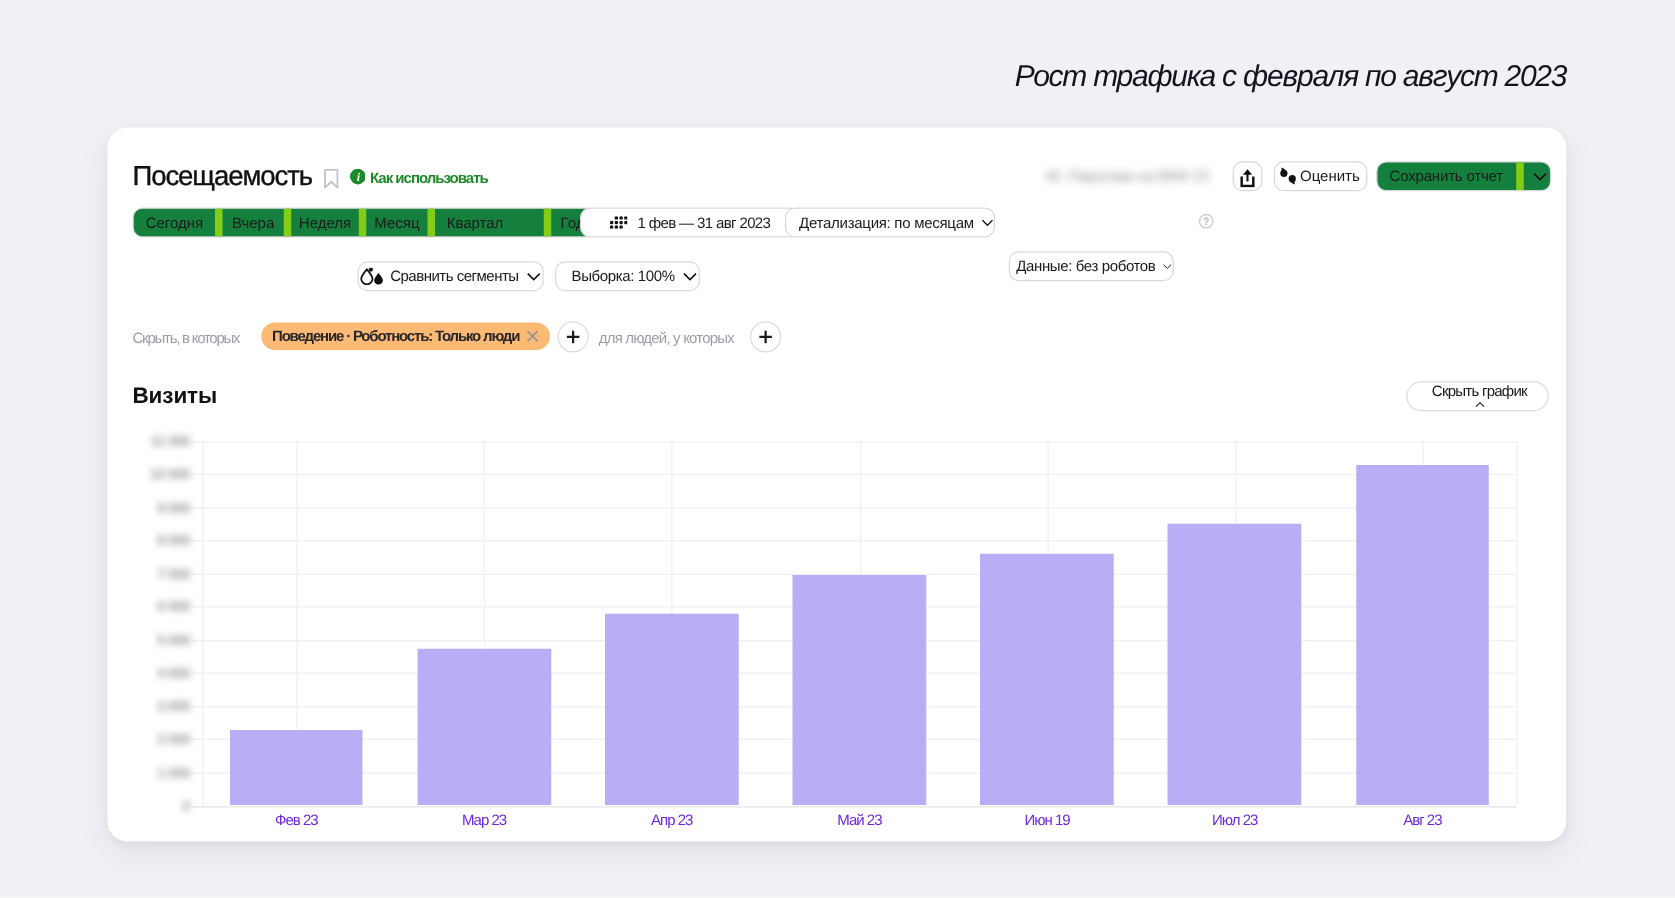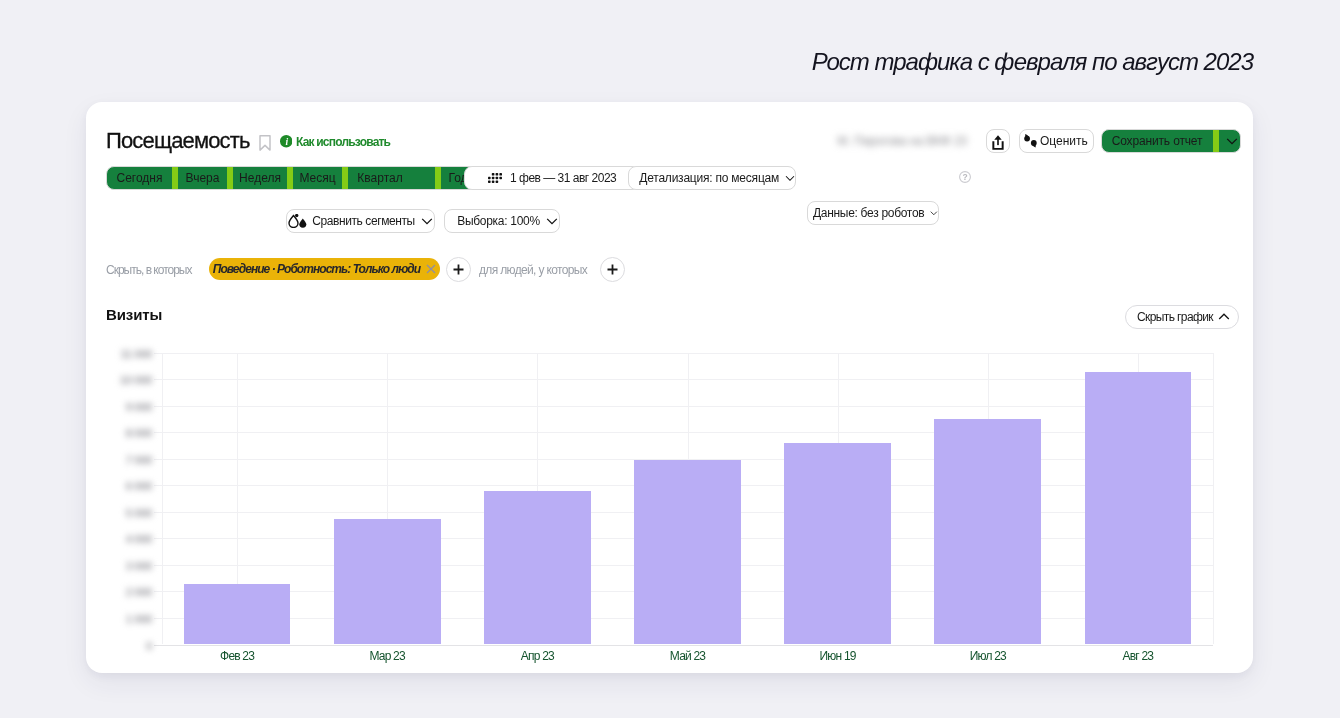--- a/index.html
+++ b/index.html
@@ -27,21 +27,21 @@
   }
   .seg { display:flex; position:absolute; border:1px solid #d9d9d9; border-radius:8px; background:#15803d; }
   .seg > div { display:flex; align-items:center; justify-content:center; font-size:12px; color:#1a1a1a; }
   .seg > div + div { border-left:6px solid #84cc16;text-align:center; }
   .chev { display:inline-block; margin-left:6px; }
   .graytxt { color:#999ea6; font-size:12px; position:absolute; white-space:nowrap; }
   .blur1 { filter:blur(3.5px); color:#8a8a8f; }
   .bar { position:absolute; background:#b9adf5; }
   .glh { position:absolute; height:1px; background:#f0f0f3; }
   .glv { position:absolute; width:1px; background:#f0f0f3; }
-  .xlab { position:absolute; font-size:12px; letter-spacing:-0.8px; color:#14532d; text-align:center; }
+  .xlab { position:absolute; font-size:12px; letter-spacing:-0.8px; color:#6d28d9; text-align:center; }
   .ylab { position:absolute; font-size:11.5px; font-weight:bold; color:#9a9aa0; text-align:right; filter:blur(3px); letter-spacing:-0.5px; }
 </style>
 </head>
 <body>
 <div class="pagetitle">Рост трафика с февраля по август 2023</div>
 <div class="card">
 
   <div class="h1">Посещаемость</div>
   <svg class="abs" style="left:173.3px;top:32.6px" width="12" height="16" viewBox="0 0 12 16">
     <path d="M1.0 0.8 H11.0 V15.1 L6.0 10.4 L1.0 15.1 Z" fill="none" stroke="#c3c3c7" stroke-width="1.5" stroke-linejoin="round"></path>
@@ -131,40 +131,40 @@
       </svg>
   </div>
   <div class="btn" style="left:358px;top:107px;width:116px;height:24px;padding-left:11px;">
     <span style="letter-spacing:-0.3px;">Выборка: 100%</span>
     <svg class="chev" width="12" height="12" viewBox="0 0 12 12" fill="none" stroke="#111" stroke-width="1.25">
         <path d="M1.2 3.9 L6 8.7 L10.8 3.9"></path>
       </svg>
   </div>
 
   <div class="graytxt" style="left:20px;top:161px;letter-spacing:-1px;">Скрыть, в которых</div>
-  <div class="abs" style="left:123px;top:156px;width:231px;height:22px;background:#eab308;border-radius:11px;display:flex;align-items:center;justify-content:center;font-style:italic;">
+  <div class="abs" style="left:123px;top:156px;width:231px;height:22px;background:#fdba74;border-radius:11px;display:flex;align-items:center;justify-content:center;">
     <span style="font-size:12px;font-weight:bold;letter-spacing:-0.95px;color:#26262b;">Поведение · Роботность: Только люди</span>
     <svg width="10" height="10" viewBox="0 0 10 10" style="margin-left:6px;" fill="none" stroke="#8f8fa3" stroke-width="1.3">
         <path d="M1 1 L9 9 M9 1 L1 9"></path>
       </svg>
   </div>
   <div class="abs" style="left:359.9px;top:155.4px;width:25px;height:25px;border:1px solid #dcdcdf;border-radius:50%;display:flex;align-items:center;justify-content:center;">
     <svg width="11" height="11" viewBox="0 0 11 11" fill="none" stroke="#1a1a1a" stroke-width="1.8">
         <path d="M5.5 0.5 V10.5 M0.5 5.5 H10.5"></path>
       </svg>
   </div>
   <div class="graytxt" style="left:393px;top:161px;letter-spacing:-0.65px;">для людей, у которых</div>
   <div class="abs" style="left:513.5px;top:155.4px;width:25px;height:25px;border:1px solid #dcdcdf;border-radius:50%;display:flex;align-items:center;justify-content:center;">
     <svg width="11" height="11" viewBox="0 0 11 11" fill="none" stroke="#1a1a1a" stroke-width="1.8">
         <path d="M5.5 0.5 V10.5 M0.5 5.5 H10.5"></path>
       </svg>
   </div>
 
-  <div class="abs" style="left:20px;top:204px;font-size:15px;font-weight:bold;letter-spacing:-0.1px;color:#111;">Визиты</div>
-  <div class="abs" style="left:1038.5px;top:203px;width:114px;height:24px;border:1px solid #dcdce0;border-radius:12px;display:flex;align-items:center;justify-content:center;">
+  <div class="abs" style="left:20px;top:204px;font-size:18px;font-weight:bold;letter-spacing:-0.1px;color:#111;">Визиты</div>
+  <div class="abs" style="left:1038.5px;top:203px;width:114px;height:24px;border:1px solid #dcdce0;border-radius:12px;display:flex;align-items:center;justify-content:center;flex-direction:column;">
     <span style="font-size:12px;letter-spacing:-0.6px;margin-left:4px;">Скрыть график</span>
     <svg width="12" height="12" viewBox="0 0 12 12" style="margin-left:5px;" fill="none" stroke="#111" stroke-width="1.25">
         <path d="M1.2 8 L6 3.2 L10.8 8"></path>
       </svg>
   </div>
 
   <div class="glh" style="left:68px;top:250.7px;width:1059px;background:#f0f0f3"></div>
   <div class="glh" style="left:68px;top:277.2px;width:1059px;background:#f0f0f3"></div>
   <div class="glh" style="left:68px;top:303.8px;width:1059px;background:#f0f0f3"></div>
   <div class="glh" style="left:68px;top:330.3px;width:1059px;background:#f0f0f3"></div>

